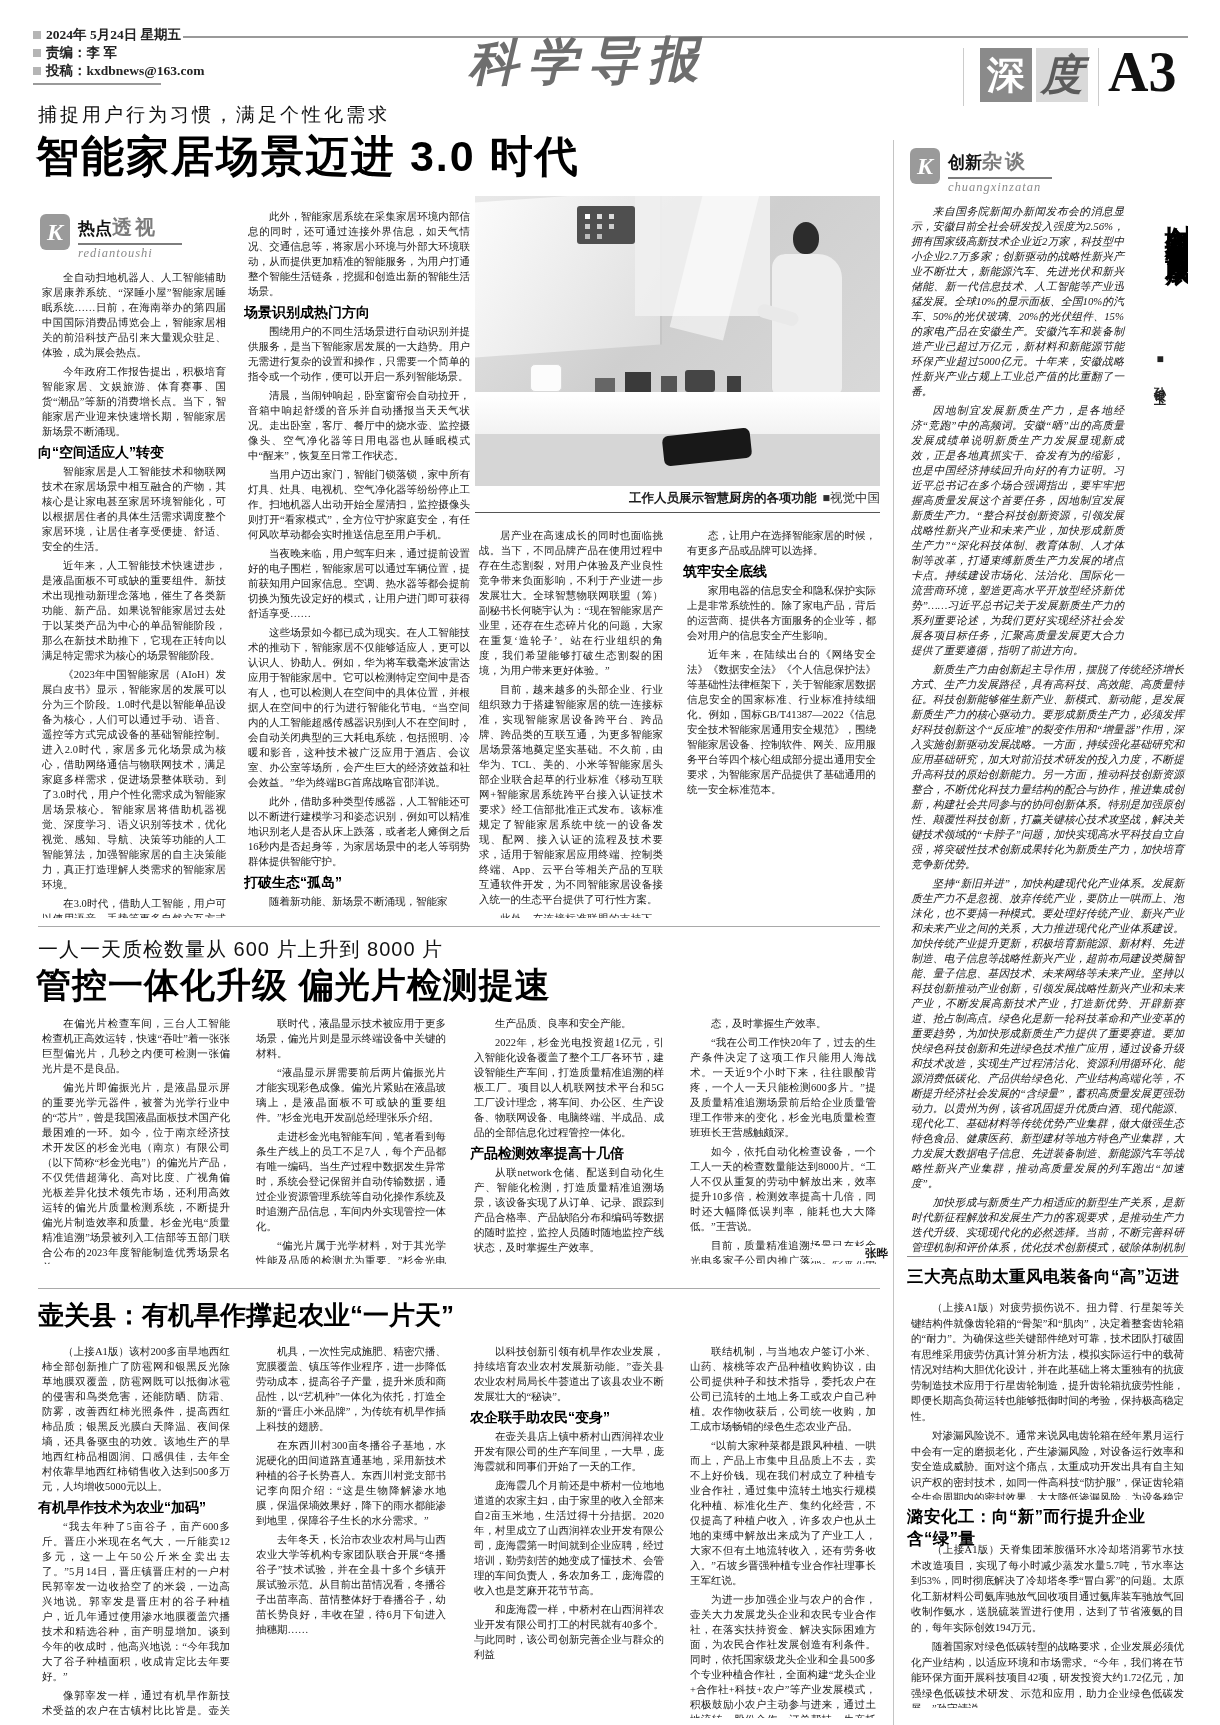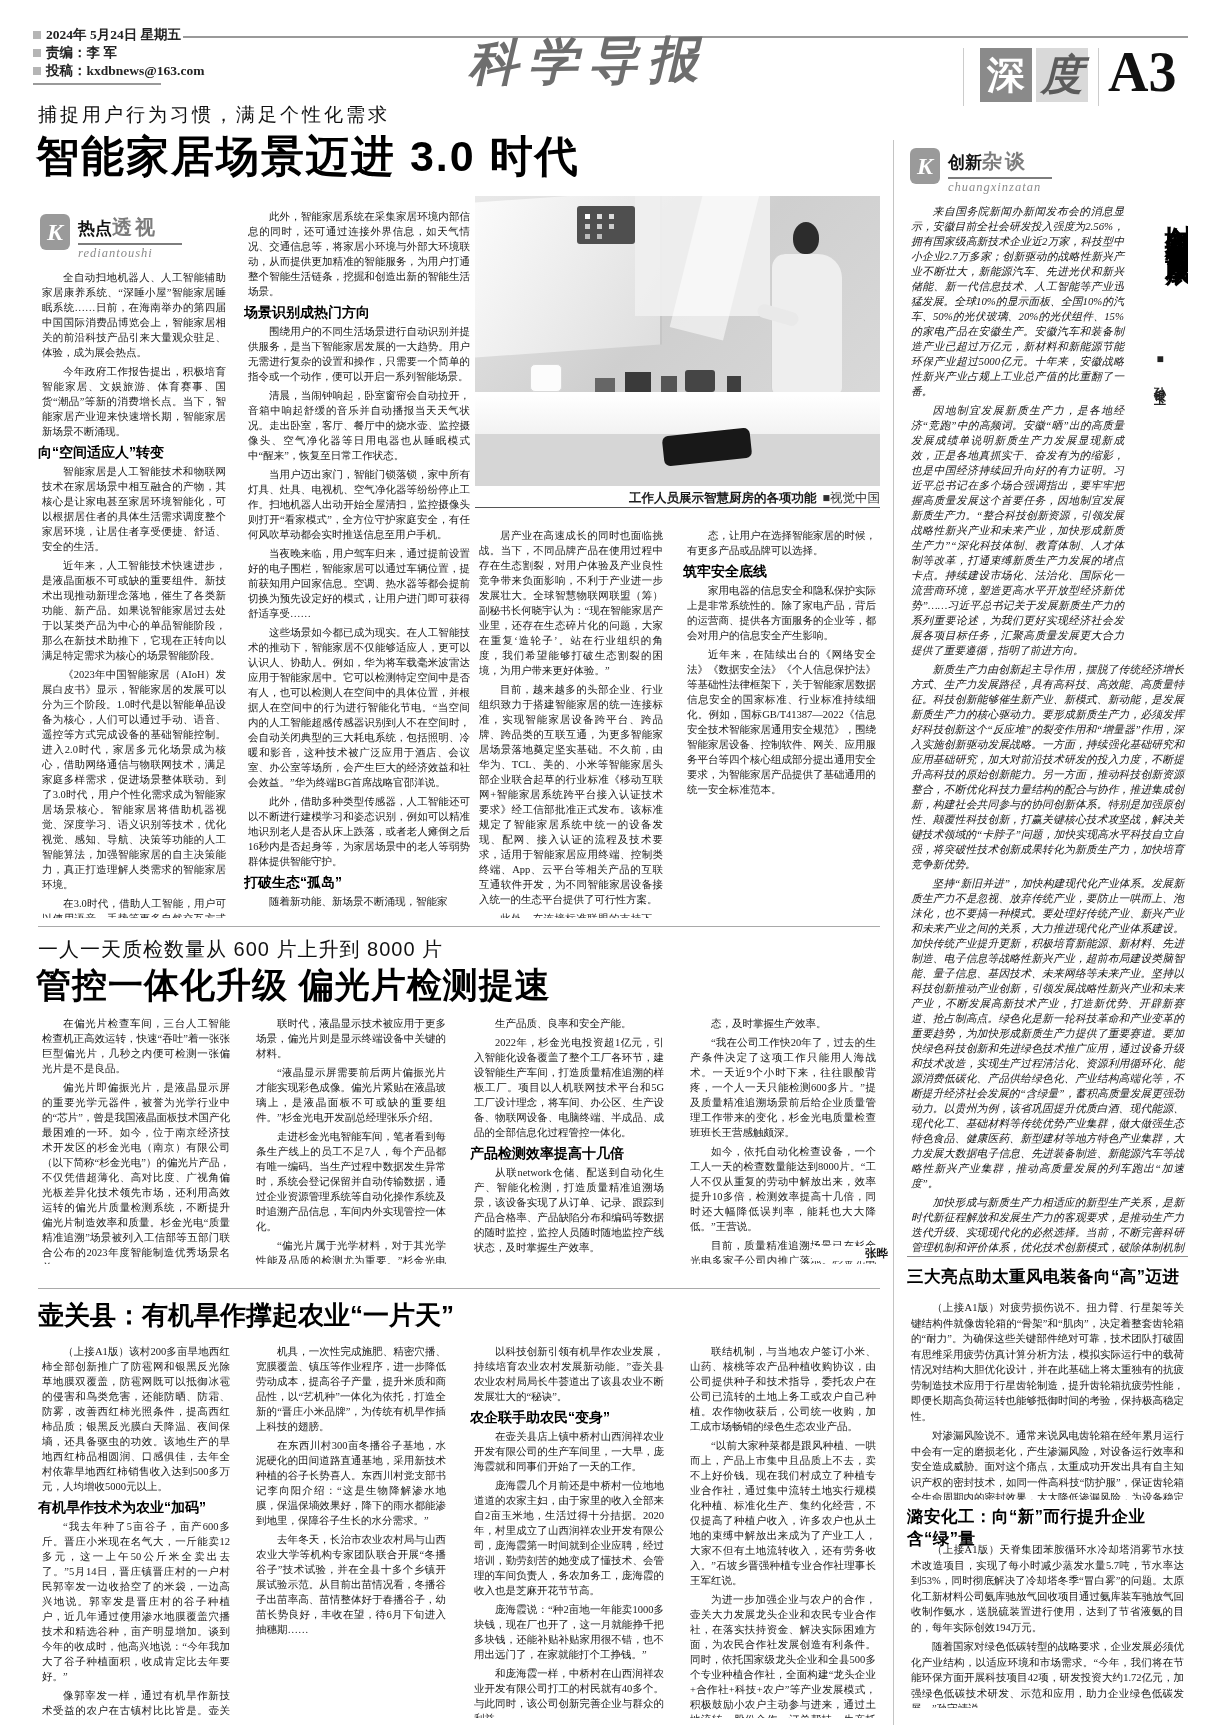--- a/index.html
+++ b/index.html
@@ -37,21 +37,21 @@
   .col{position:absolute;overflow:hidden;text-align:justify;font-size:10.5px;line-height:15px;color:#191919;}
   .para{margin:4px;text-indent:2em;}
   .sub{font-family:"Liberation Sans","DejaVu Sans",sans-serif;font-weight:bold;font-size:14px;
        margin:6px 0 4px;text-indent:0;color:#000;}
   .byline{position:absolute;font-weight:bold;font-size:11.5px;background:#fff;padding-left:8px;}
   
   .photo{position:absolute;left:475px;top:196px;width:405px;height:290px;overflow:hidden;
          background:linear-gradient(135deg,#e9e9e9 0%,#cfcfcf 45%,#dcdcdc 100%);}
   .photo div{position:absolute;}
   .caption{position:absolute;left:475px;top:490px;width:405px;text-align:right;font-size:12.5px;
-           border-bottom:1px solid #555;}
+           border-bottom:1px solid #555;padding-bottom:5px;}
   .cap-main{font-weight:bold;font-family:"Liberation Sans","DejaVu Sans",sans-serif;}
   .cap-credit{color:#333;margin-left:6px;}
   
   .cx-article{position:absolute;left:907px;top:200px;width:281px;height:1054px;overflow:hidden;
               font-style:italic;font-size:10.8px;line-height:15px;text-align:justify;color:#151515;}
   .cx-float{float:right;width:64px;height:446px;display:flex;justify-content:flex-end;}
   .cx-author{writing-mode:vertical-rl;font-size:12px;font-weight:bold;font-style:normal;
              margin-top:152px;letter-spacing:4px;color:#222;}
   .cx-verthead{writing-mode:vertical-rl;font-family:"Liberation Sans","DejaVu Sans",sans-serif;
                font-size:30px;font-weight:bold;font-style:normal;letter-spacing:3px;color:#000;margin-left:6px;}
@@ -197,21 +197,20 @@
   <div class="col" style="left:252px;top:1340px;width:198px;height:378px;">
       <p class="para">机具，一次性完成施肥、精密穴播、宽膜覆盖、镇压等作业程序，进一步降低劳动成本，提高谷子产量，提升米质和商品性，以“艺机种”一体化为依托，打造全新的“晋庄小米品牌”，为传统有机旱作插上科技的翅膀。</p>
       <p class="para">在东西川村300亩冬播谷子基地，水泥硬化的田间道路直通基地，采用新技术种植的谷子长势喜人。东西川村党支部书记李向阳介绍：“这是生物降解渗水地膜，保温保墒效果好，降下的雨水都能渗到地里，保障谷子生长的水分需求。”</p>
       <p class="para">去年冬天，长治市农业农村局与山西农业大学等机构专家团队联合开展“冬播谷子”技术试验，并在全县十多个乡镇开展试验示范。从目前出苗情况看，冬播谷子出苗率高、苗情整体好于春播谷子，幼苗长势良好，丰收在望，待6月下旬进入抽穗期……</p>
     </div>
   <div class="col" style="left:470px;top:1340px;width:198px;height:378px;">
       <p class="para">以科技创新引领有机旱作农业发展，持续培育农业农村发展新动能。”壶关县农业农村局局长牛荟道出了该县农业不断发展壮大的“秘诀”。</p>
       <p class="sub">农企联手助农民“变身”</p>
       <p class="para">在壶关县店上镇中桥村山西润祥农业开发有限公司的生产车间里，一大早，庞海霞就和同事们开始了一天的工作。</p>
       <p class="para">庞海霞几个月前还是中桥村一位地地道道的农家主妇，由于家里的收入全部来自2亩玉米地，生活过得十分拮据。2020年，村里成立了山西润祥农业开发有限公司，庞海霞第一时间就到企业应聘，经过培训，勤劳刻苦的她变成了懂技术、会管理的车间负责人，务农加务工，庞海霞的收入也是芝麻开花节节高。</p>
-      <p class="para">庞海霞说：“种2亩地一年能卖1000多块钱，现在厂也开了，这一月就能挣千把多块钱，还能补贴补贴家用很不错，也不用出远门了，在家就能打个工挣钱。”</p>
       <p class="para">和庞海霞一样，中桥村在山西润祥农业开发有限公司打工的村民就有40多个。与此同时，该公司创新完善企业与群众的利益</p>
     </div>
   <div class="col" style="left:686px;top:1340px;width:194px;height:378px;">
       <p class="para">联结机制，与当地农户签订小米、山药、核桃等农产品种植收购协议，由公司提供种子和技术指导，委托农户在公司已流转的土地上务工或农户自己种植。农作物收获后，公司统一收购，加工成市场畅销的绿色生态农业产品。</p>
       <p class="para">“以前大家种菜都是跟风种植、一哄而上，产品上市集中且品质上不去，卖不上好价钱。现在我们村成立了种植专业合作社，通过集中流转土地实行规模化种植、标准化生产、集约化经营，不仅提高了种植户收入，许多农户也从土地的束缚中解放出来成为了产业工人，大家不但有土地流转收入，还有劳务收入。”石坡乡晋强种植专业合作社理事长王军红说。</p>
       <p class="para">为进一步加强企业与农户的合作，壶关大力发展龙头企业和农民专业合作社，在落实扶持资金、解决实际困难方面，为农民合作社发展创造有利条件。同时，依托国家级龙头企业和全县500多个专业种植合作社，全面构建“龙头企业+合作社+科技+农户”等产业发展模式，积极鼓励小农户主动参与进来，通过土地流转、股份合作、订单帮扶、生产托管等方式，与龙头企业、合作社结成利益共享、风险共担的利益共同体，实现产业带动农民增产增收。</p>
     </div>
 
   <div class="vline" style="left:893px;top:140px;height:1585px;background:#c4c4c4;"></div>
 

